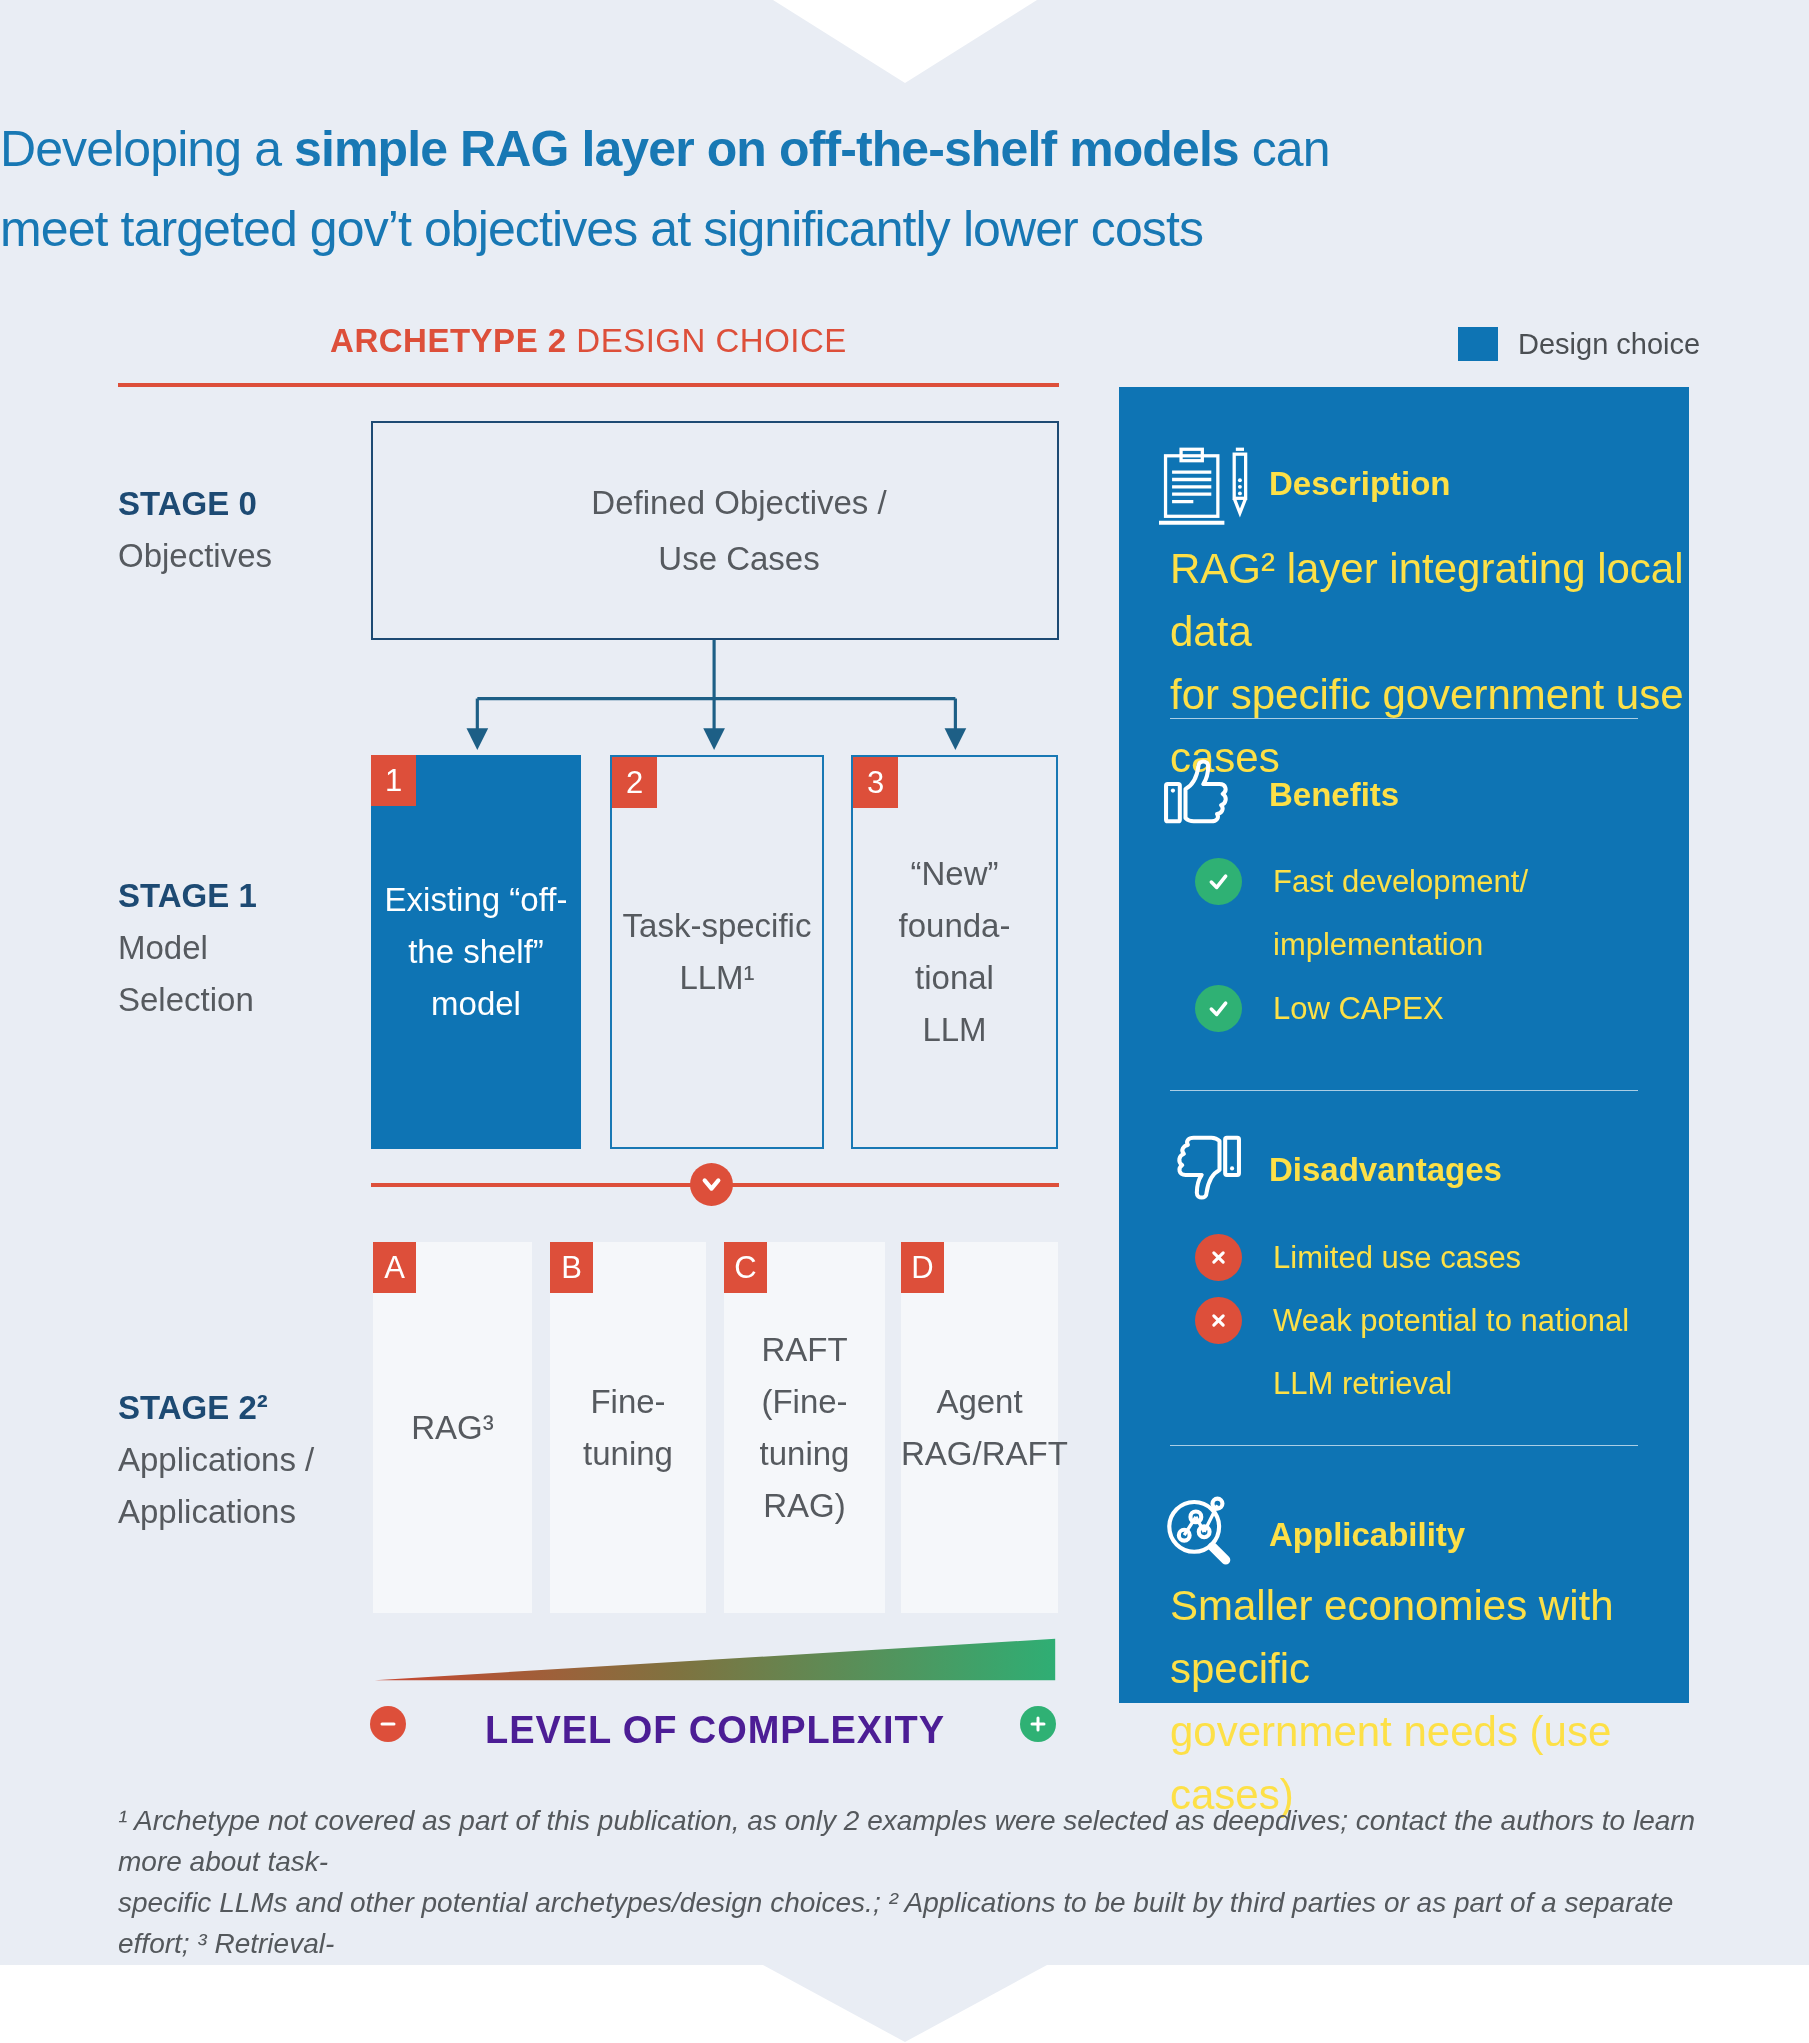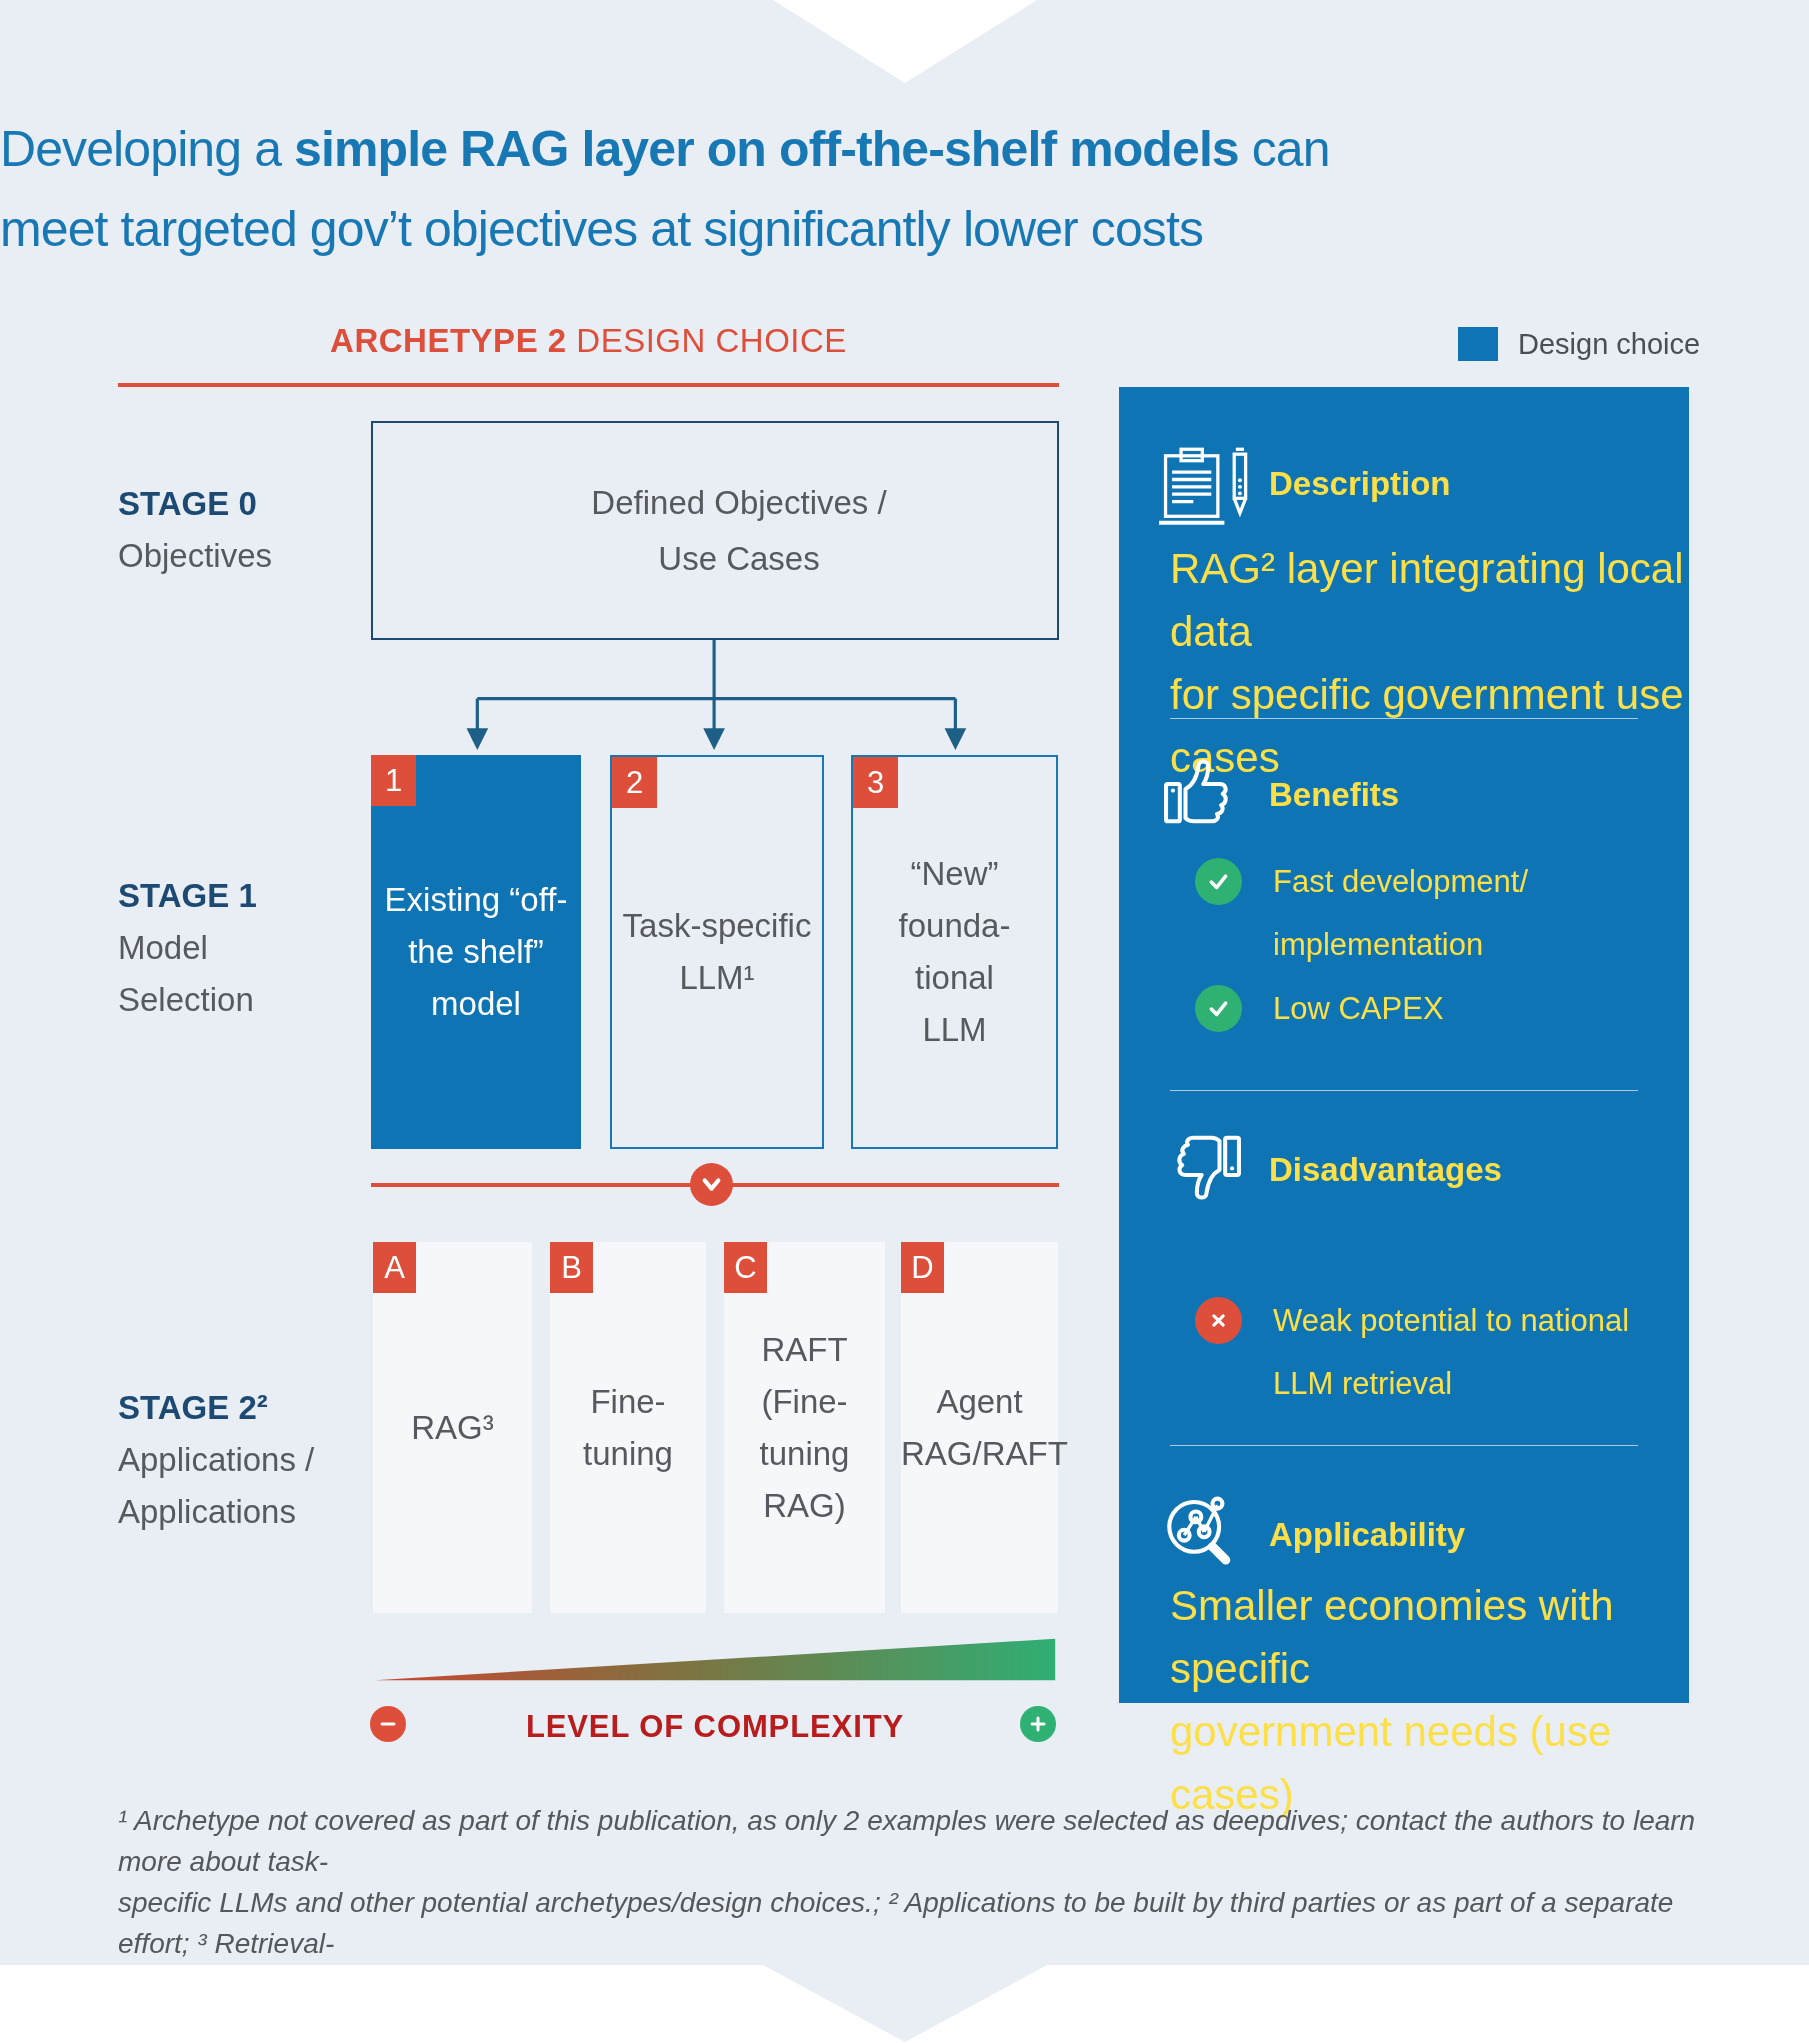--- a/index.html
+++ b/index.html
@@ -54,21 +54,21 @@
   .stage1-line{position:absolute;left:371px;top:1183px;width:688px;height:3.6px;background:var(--accent-red);}
   .chevron-circle{position:absolute;left:690px;top:1163px;width:43px;height:43px;border-radius:50%;
     background:var(--accent-red);display:flex;align-items:center;justify-content:center;}
 
   svg.wedge{position:absolute;left:371px;top:1637px;}
 
   .circle-btn{position:absolute;width:36px;height:36px;border-radius:50%;display:flex;align-items:center;justify-content:center;}
   .circle-btn.red{background:var(--accent-red);}
   .circle-btn.green{background:var(--green);}
   .complexity-label{position:absolute;left:371px;top:1709px;width:688px;text-align:center;
-    font-size:31px;font-weight:700;letter-spacing:0.9px;color:#b91c1c;}
+    font-size:38px;font-weight:700;letter-spacing:0.9px;color:#4c1d95;}
 
   .panel{position:absolute;left:1119px;top:387px;width:570px;height:1316px;background:var(--brand-blue);color:#fde047;}
   .panel .p-icon{position:absolute;}
   .panel .p-title{position:absolute;left:150px;font-size:33px;font-weight:700;}
   .panel .p-body{position:absolute;left:51px;font-size:42px;line-height:63px;font-weight:300;}
   .panel .p-div{position:absolute;left:51px;right:51px;height:0.9px;background:rgba(255,255,255,.65);}
   .p-item{position:absolute;left:76px;display:flex;gap:31px;}
   .p-item .mark{flex:0 0 auto;width:47px;height:47px;border-radius:50%;margin-top:8.1px;
     display:flex;align-items:center;justify-content:center;}
   .p-item .mark.ok{background:var(--green);}
@@ -261,20 +261,30 @@
 
     <svg class="p-icon" style="left:43px;top:742px" width="81" height="74" viewBox="0 0 100 90">
       <g fill="none" stroke="#ffffff" stroke-width="5" stroke-linejoin="round" stroke-linecap="round" transform="rotate(180 50 45)">
         <rect x="5" y="34" width="17" height="46" rx="2"></rect>
         <path d="M29 76 V40 C37 36 43 26 45 12 C45 4 57 4 57 12 C57 20 55 28 51 34 H71 C79 34 81 42 75 46 C81 50 79 58 73 60 C77 64 74 70 68 71 C71 76 67 80 61 80 H39 C35 80 31 78 29 76 Z"></path>
       </g>
       <circle cx="86.5" cy="48" r="2.6" fill="#ffffff"></circle>
     </svg>
     <div class="p-title" style="top:764px">Disadvantages</div>
 
+    <div class="p-item" style="top:839px">
+      <span class="mark bad">
+        <svg width="27" height="27" viewBox="0 0 52 52">
+            <path d="M17 17 L35 35 M35 17 L17 35" fill="none" stroke="#ffffff" stroke-width="6" stroke-linecap="round"></path>
+          </svg>
+      </span>
+      <div class="txt">
+        <div>Limited use cases</div>
+      </div>
+    </div>
     <div class="p-item" style="top:902px">
       <span class="mark bad">
         <svg width="27" height="27" viewBox="0 0 52 52">
             <path d="M17 17 L35 35 M35 17 L17 35" fill="none" stroke="#ffffff" stroke-width="6" stroke-linecap="round"></path>
           </svg>
       </span>
       <div class="txt">
         <div>Weak potential to national</div>
         <div>LLM retrieval</div>
       </div>

